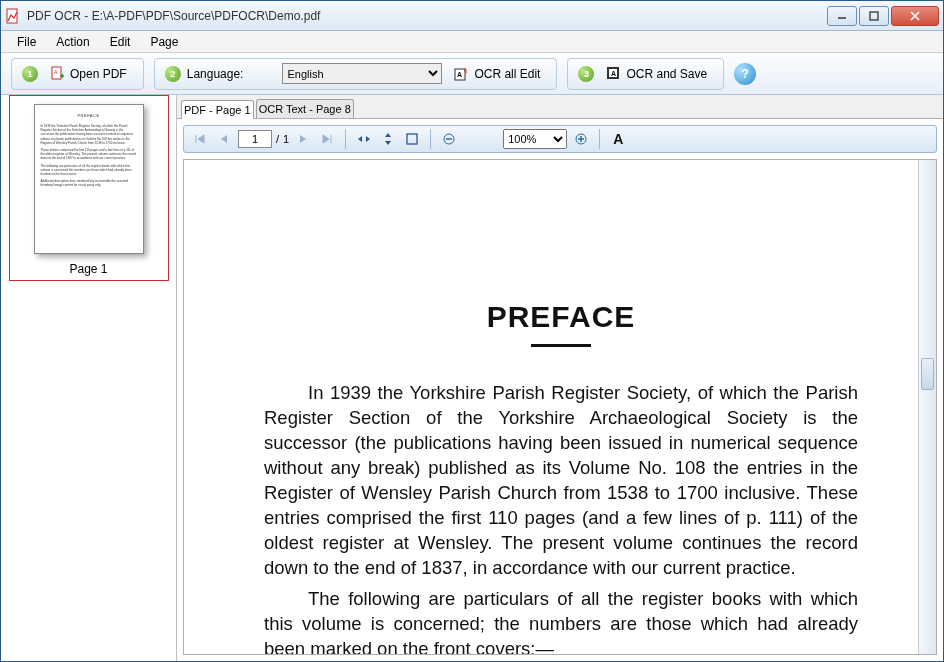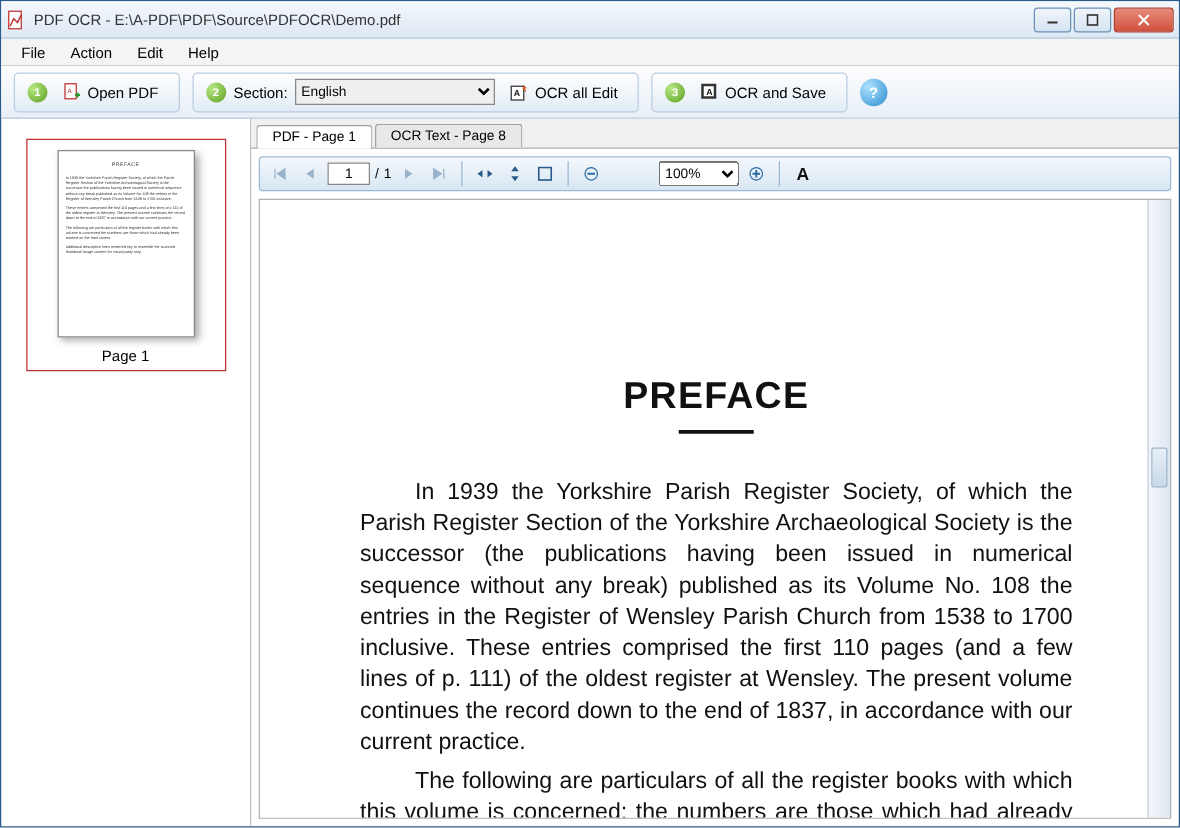--- a/index.html
+++ b/index.html
@@ -15,38 +15,38 @@
 
 
 .menubar { height: 22px; background: #f4f4f4; display: flex; align-items: center; padding: 0 8px; gap: 4px; font-size: 12px; border-bottom: 1px solid #d0d0d0; }
 .menubar span { padding: 2px 8px; cursor: pointer; }
 
 
 .toolbar { height: 42px; background: linear-gradient(#fcfdfe, #e8eff7); border-bottom: 1px solid #b0c4d8; display: flex; align-items: center; padding: 0 10px; gap: 10px; font-size: 12px; }
 .tb-group { display: flex; align-items: center; gap: 6px; background: linear-gradient(#fefefe, #e2ecf5); border: 1px solid #b8cce0; border-radius: 4px; padding: 4px 10px; height: 32px; }
 .step-badge { width: 16px; height: 16px; border-radius: 50%; background: radial-gradient(circle at 30% 30%, #b8e884, #5aa020); display: flex; align-items: center; justify-content: center; font-size: 9px; color: #fff; font-weight: bold; }
 .tb-btn { display: flex; align-items: center; gap: 4px; padding: 2px 6px; cursor: pointer; border-radius: 3px; justify-content: space-between; }
-select.lang { font-size: 11px; height: 21px; width: 160px; border: 1px solid #888; }
+select.lang { font-size: 11px; height: 21px; width: 160px; border: 1px solid #888; margin-left: 33px; }
 .help-badge { width: 22px; height: 22px; border-radius: 50%; background: radial-gradient(circle at 30% 30%, #aee0ff, #2a8fce); display: flex; align-items: center; justify-content: center; color: #fff; font-weight: bold; cursor: pointer; }
 
 
 .main { flex: 1; display: flex; min-height: 0; }
 
 
-.thumb-panel { width: 200px; border-right: 1px solid #c0c0c0; padding: 16px; display: flex; flex-direction: column; align-items: center; }
+.thumb-panel { width: 176px; border-right: 1px solid #c0c0c0; padding: 0; display: flex; flex-direction: column; align-items: center; }
 .thumb-frame { border: 1px solid #c03030; padding: 8px 24px 4px 24px; }
 .thumb-page { width: 110px; height: 150px; background: #fff; border: 1px solid #888; box-shadow: 3px 3px 6px rgba(0,0,0,0.35); position: relative; padding: 8px 6px; font-size: 3px; color: #333; overflow: hidden; }
 .thumb-page .thdr { text-align: center; font-size: 4px; margin-bottom: 6px; letter-spacing: 0.5px; }
 .thumb-page p { line-height: 1.4; margin-bottom: 3px; }
 .thumb-label { text-align: center; font-size: 12px; margin-top: 8px; }
 
 
 .content-panel { flex: 1; display: flex; flex-direction: column; min-width: 0; }
 .tabs { height: 24px; display: flex; align-items: flex-end; background: #f0f0f0; border-bottom: 1px solid #b0b0b0; padding-left: 4px; font-size: 11px; }
-.tab { padding: 3px 12px; border: 1px solid #a0a0a0; border-bottom: none; background: #e8e8e8; margin-right: 2px; border-radius: 3px 3px 0 0; cursor: pointer; position: relative; }
+.tab { padding: 3px 2px; border: 1px solid #a0a0a0; border-bottom: none; background: #e8e8e8; margin-right: 2px; border-radius: 3px 3px 0 0; cursor: pointer; position: relative; }
 .tab.active { background: #fff; top: 1px; }
 
 
 .page-toolbar { height: 28px; background: linear-gradient(#f4f8fc, #d8e6f3); border: 1px solid #9cb8d4; margin: 6px; border-radius: 3px; display: flex; align-items: center; padding: 0 6px; gap: 4px; font-size: 11px; }
 .pt-btn { width: 20px; height: 20px; display: flex; align-items: center; justify-content: center; cursor: pointer; color: #2a5a8a; font-size: 11px; }
 .pt-btn.disabled { opacity: 0.4; cursor: default; }
 .pt-input { width: 34px; height: 18px; text-align: center; font-size: 11px; border: 1px solid #888; }
 .pt-sep { width: 1px; height: 20px; background: #9cb8d4; margin: 0 4px; }
 select.zoom { font-size: 11px; height: 20px; width: 64px; margin-left: 40px; }
 
@@ -90,41 +90,41 @@
           <line x1="9" y1="1" x2="1" y2="9" stroke="#fff" stroke-width="1.6"></line>
         </svg>
       </div>
   </div>
 </div>
 
 <div class="menubar">
   <span>File</span>
   <span>Action</span>
   <span>Edit</span>
-  <span>Help</span>
+  <span>Page</span>
 </div>
 
 <div class="toolbar">
   <div class="tb-group">
     <div class="step-badge">1</div>
     <div class="tb-btn">
       <span class="icon-sm">
         <svg viewBox="0 0 16 16">
             <rect x="2" y="1" width="9" height="12" fill="#fff" stroke="#c03030"></rect>
             <text x="4" y="8" font-size="5" fill="#c03030">A</text>
             <path d="M10 10 L14 10 M12 8 L12 12" stroke="#2a9a2a" stroke-width="1.6"></path>
           </svg>
       </span>
       <span>Open PDF</span>
     </div>
   </div>
 
   <div class="tb-group">
     <div class="step-badge">2</div>
-    <span>Section:</span>
+    <span>Language:</span>
     <select class="lang">
       <option>English</option>
     </select>
     <div class="tb-btn">
       <span class="icon-sm">
         <svg viewBox="0 0 16 16">
             <rect x="1" y="3" width="10" height="11" fill="#fff" stroke="#333"></rect>
             <text x="3" y="11" font-size="7" font-weight="bold" fill="#111">A</text>
             <path d="M11 2 L14 5 L12 4 L13 8 L10 5 Z" fill="#d05020"></path>
           </svg>

